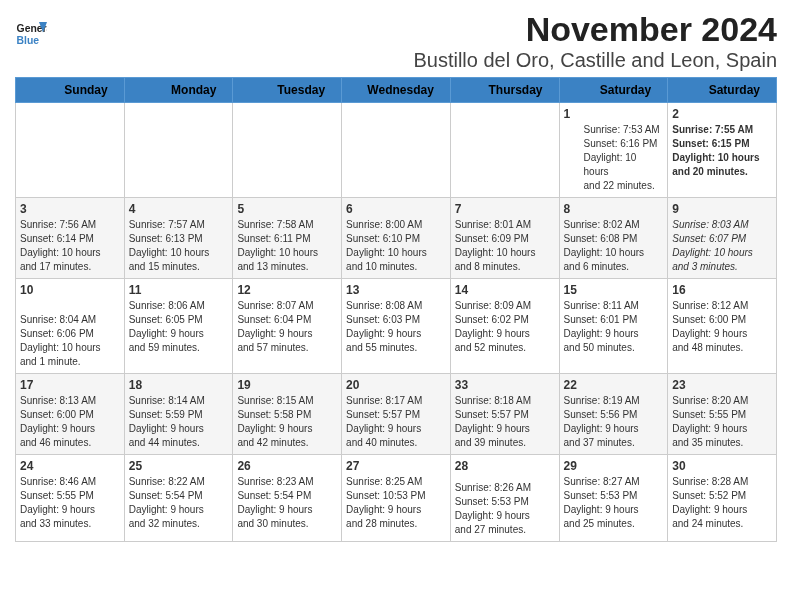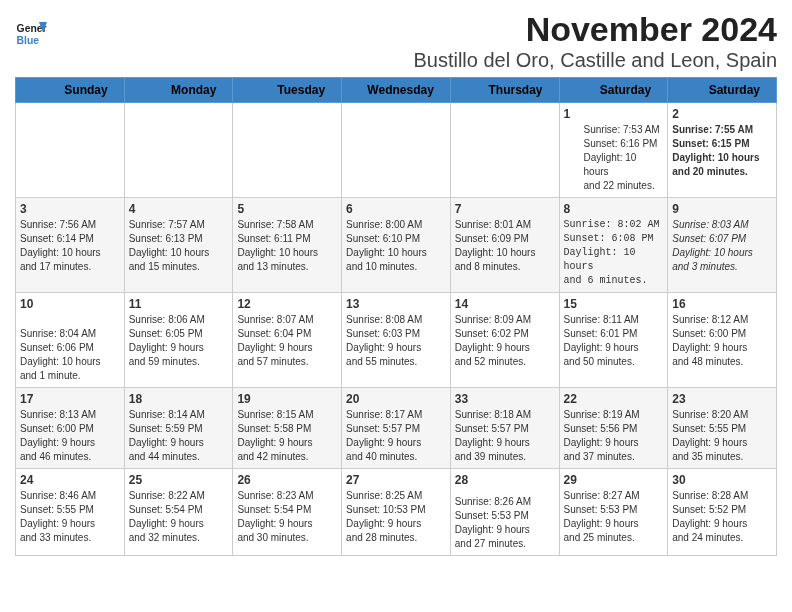--- a/index.html
+++ b/index.html
@@ -161,21 +161,21 @@
         </td>
         <td>
           <span class="day-number">7</span>
           <div class="day-info" style="white-space: pre-line;">Sunrise: 8:01 AM
 Sunset: 6:09 PM
 Daylight: 10 hours
 and 8 minutes.</div>
         </td>
         <td>
           <span class="day-number">8</span>
-          <div class="day-info" style="white-space: pre-line; font-family: Liberation Mono, monospace;">Sunrise: 8:02 AM
+          <div class="day-info" style="white-space: pre-line;">Sunrise: 8:02 AM
 Sunset: 6:08 PM
 Daylight: 10 hours
 and 6 minutes.</div>
         </td>
         <td>
           <span class="day-number">9</span>
           <div class="day-info" style="white-space: pre-line; font-style: italic;">Sunrise: 8:03 AM
 Sunset: 6:07 PM
 Daylight: 10 hours
 and 3 minutes.</div>

